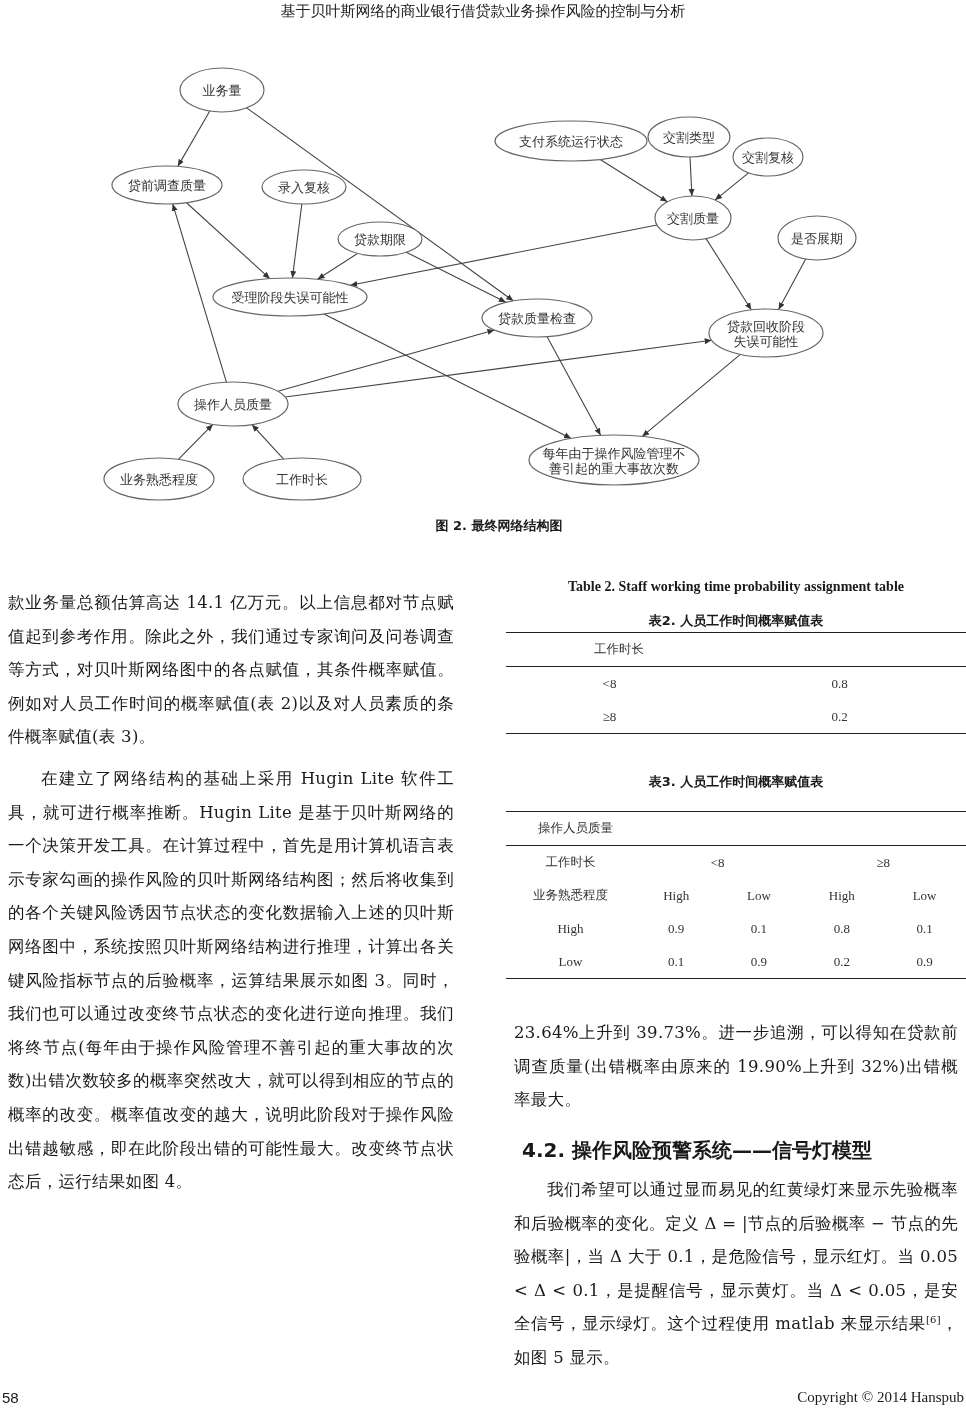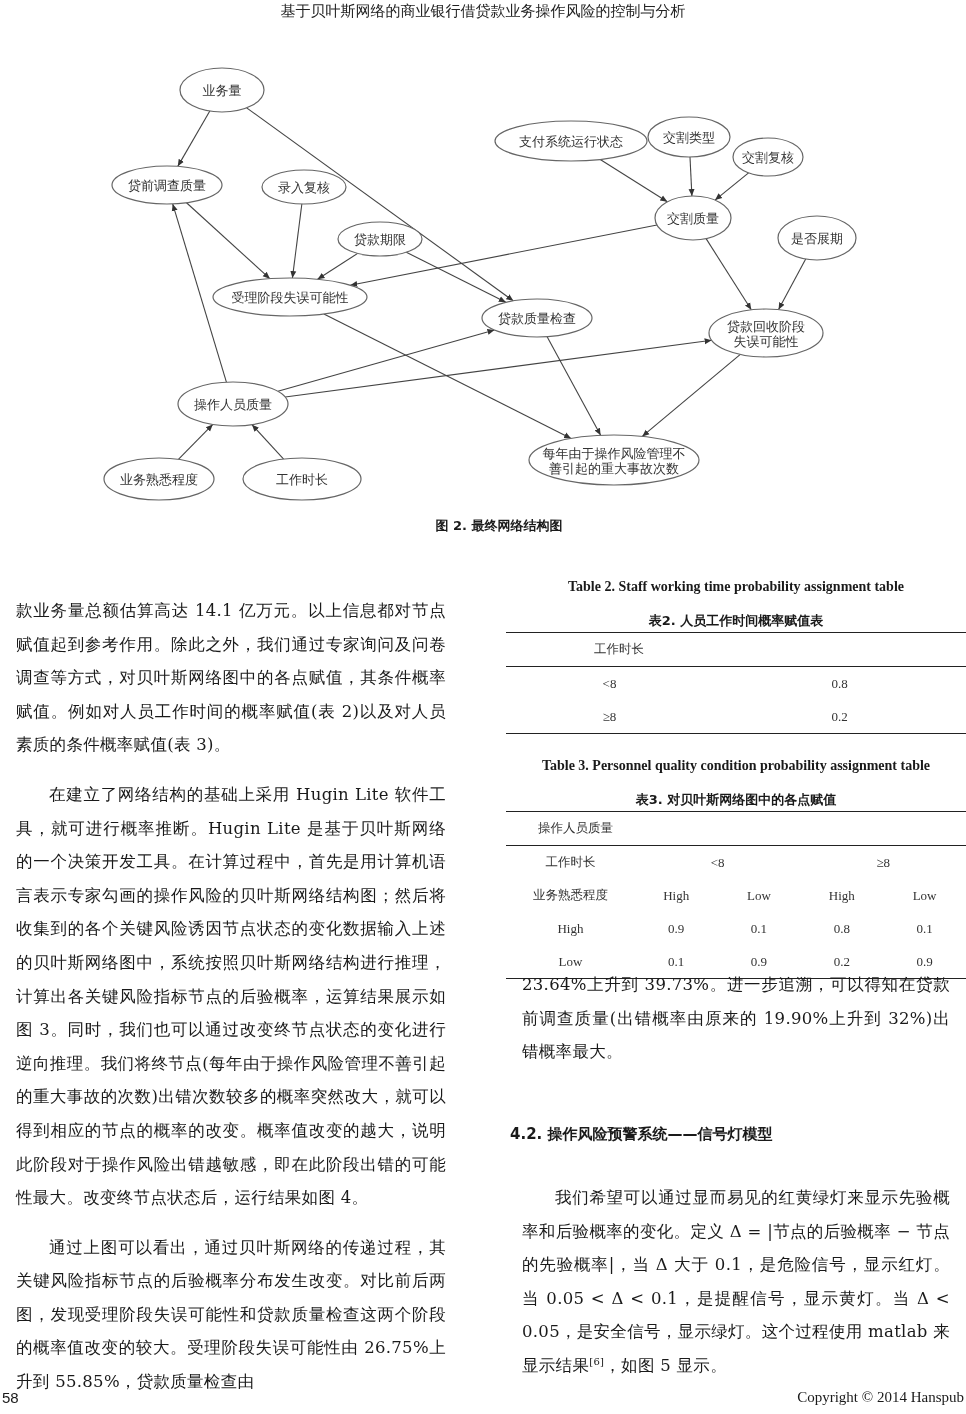--- a/index.html
+++ b/index.html
@@ -9,33 +9,33 @@
          font-size:15px; color:#222; font-family:"DejaVu Serif",serif; }
   #diagram { position:absolute; left:0; top:40px; width:966px; height:470px; }
   #diagram text { font-family:"DejaVu Sans",sans-serif; font-size:13px; fill:#333; }
   .fig-cap { position:absolute; top:516px; left:0; width:966px; text-align:center;
          font-family:"Liberation Serif",serif; font-weight:bold; font-size:14px; line-height:19px; }
   .fig-cap .zh { font-family:"DejaVu Sans",sans-serif; font-size:13px;margin-left:32px; }
   .col { position:absolute; font-size:16.5px; line-height:33.6px; text-align:justify;
          font-family:"DejaVu Serif","Liberation Serif",serif; letter-spacing:0.3px; }
   .col-left { left:0; top:578px; width:462px; }
   .col-right { left:506px; width:460px; }
-  .col p { margin:16px; }
+  .col p { margin:8px; }
   .indent { text-indent:2em; }
   .tbl-cap { position:absolute; left:506px; width:460px; text-align:center;
          font-family:"Liberation Serif",serif; font-weight:bold; font-size:14px; line-height:18px; }
   .tbl-cap .zh { font-family:"DejaVu Sans",sans-serif; font-size:13px;margin-top:16px; }
   table.data { position:absolute; left:506px; width:460px; border-collapse:collapse;
          font-family:"Liberation Serif",serif; font-size:13px; color:#333; }
   table.data td { text-align:center; height:33px; padding:0; }
   table.data tr.top td { border-top:1.5px solid #222; }
   table.data tr.sep td { border-bottom:1.5px solid #222; }
   table.data tr.bottom td { border-bottom:1.5px solid #222; }
   .zh-cell { font-family:"DejaVu Sans",sans-serif; font-size:12.5px; }
-  h3.section { position:absolute; left:506px; top:1121px; margin:4px; font-size:15px;
+  h3.section { position:absolute; left:506px; top:1121px; margin:16px; font-size:20px;
          font-family:"DejaVu Sans","Liberation Sans",sans-serif; font-weight:bold; }
   .footer-left { position:absolute; left:2px; top:1389px; font-family:Liberation Sans, sans-serif; font-size:15px; }
   .footer-right { position:absolute; right:2px; top:1389px; font-family:"Liberation Serif",serif; font-size:15px; }
   sup { font-size:10px; line-height:0; }
 </style>
 </head>
 <body>
 
 <div class="running-head">基于贝叶斯网络的商业银行借贷款业务操作风险的控制与分析</div>
 
@@ -137,21 +137,20 @@
     </g>
 </svg>
 
 <div class="fig-cap">
   <div class="zh">图 2.  最终网络结构图</div>
 </div>
 
 <div class="col col-left">
   <p>款业务量总额估算高达 14.1 亿万元。以上信息都对节点赋值起到参考作用。除此之外，我们通过专家询问及问卷调查等方式，对贝叶斯网络图中的各点赋值，其条件概率赋值。例如对人员工作时间的概率赋值(表 2)以及对人员素质的条件概率赋值(表 3)。</p>
   <p class="indent">在建立了网络结构的基础上采用 Hugin Lite 软件工具，就可进行概率推断。Hugin Lite 是基于贝叶斯网络的一个决策开发工具。在计算过程中，首先是用计算机语言表示专家勾画的操作风险的贝叶斯网络结构图；然后将收集到的各个关键风险诱因节点状态的变化数据输入上述的贝叶斯网络图中，系统按照贝叶斯网络结构进行推理，计算出各关键风险指标节点的后验概率，运算结果展示如图 3。同时，我们也可以通过改变终节点状态的变化进行逆向推理。我们将终节点(每年由于操作风险管理不善引起的重大事故的次数)出错次数较多的概率突然改大，就可以得到相应的节点的概率的改变。概率值改变的越大，说明此阶段对于操作风险出错越敏感，即在此阶段出错的可能性最大。改变终节点状态后，运行结果如图 4。</p>
-  <p class="indent">通过上图可以看出，通过贝叶斯网络的传递过程，其关键风险指标节点的后验概率分布发生改变。对比前后两图，发现受理阶段失误可能性和贷款质量检查这两个阶段的概率值改变的较大。受理阶段失误可能性由 26.75%上升到 55.85%，贷款质量检查由</p>
 </div>
 
 <div class="tbl-cap" style="top:578px;">
   <div>Table 2. Staff working time probability assignment table</div>
   <div class="zh">表2.  人员工作时间概率赋值表</div>
 </div>
 <table class="data" style="top:632px;">
   <colgroup>
       <col style="width:45%">
       <col style="width:55%">
@@ -166,22 +165,21 @@
     <td>0.8</td>
   </tr>
   <tr class="bottom">
     <td>≥8</td>
     <td>0.2</td>
   </tr>
 </tbody>
   </table>
 
 <div class="tbl-cap" style="top:757px;">
-  <div>Table 3. Personnel quality condition probability assignment table</div>
-  <div class="zh">表3.  对贝叶斯网络图中的各点赋值</div>
+  <div class="zh">表3.  人员工作时间概率赋值表</div>
 </div>
 <table class="data" style="top:811px;">
   <colgroup>
       <col style="width:28%">
       <col style="width:18%">
       <col style="width:18%">
       <col style="width:18%">
       <col style="width:18%">
     </colgroup>
   <tbody>
@@ -211,21 +209,21 @@
   <tr class="bottom">
     <td>Low</td>
     <td>0.1</td>
     <td>0.9</td>
     <td>0.2</td>
     <td>0.9</td>
   </tr>
 </tbody>
   </table>
 
-<div class="col col-right" style="top:952px;">
+<div class="col col-right" style="top:1008px;">
   <p>23.64%上升到 39.73%。进一步追溯，可以得知在贷款前调查质量(出错概率由原来的 19.90%上升到 32%)出错概率最大。</p>
 </div>
 
 <h3 class="section">4.2.  操作风险预警系统——信号灯模型</h3>
 
 <div class="col col-right" style="top:1165px;">
   <p class="indent"><span>我们希望可以通过显而易见的红黄绿灯来显示先验概率和后验概率的变化。定义 Δ = |节点的后验概率 − 节点的先验概率|，当 Δ 大于 0.1，是危险信号，显示红灯。当 0.05 &lt; Δ &lt; 0.1，是提醒信号，显示黄灯。当 Δ &lt; 0.05，是安全信号，显示绿灯。这个过程使用 matlab 来显示结果</span><sup>[6]</sup><span>，如图 5 显示。</span></p>
 </div>
 
 <div class="footer-left">58</div>

